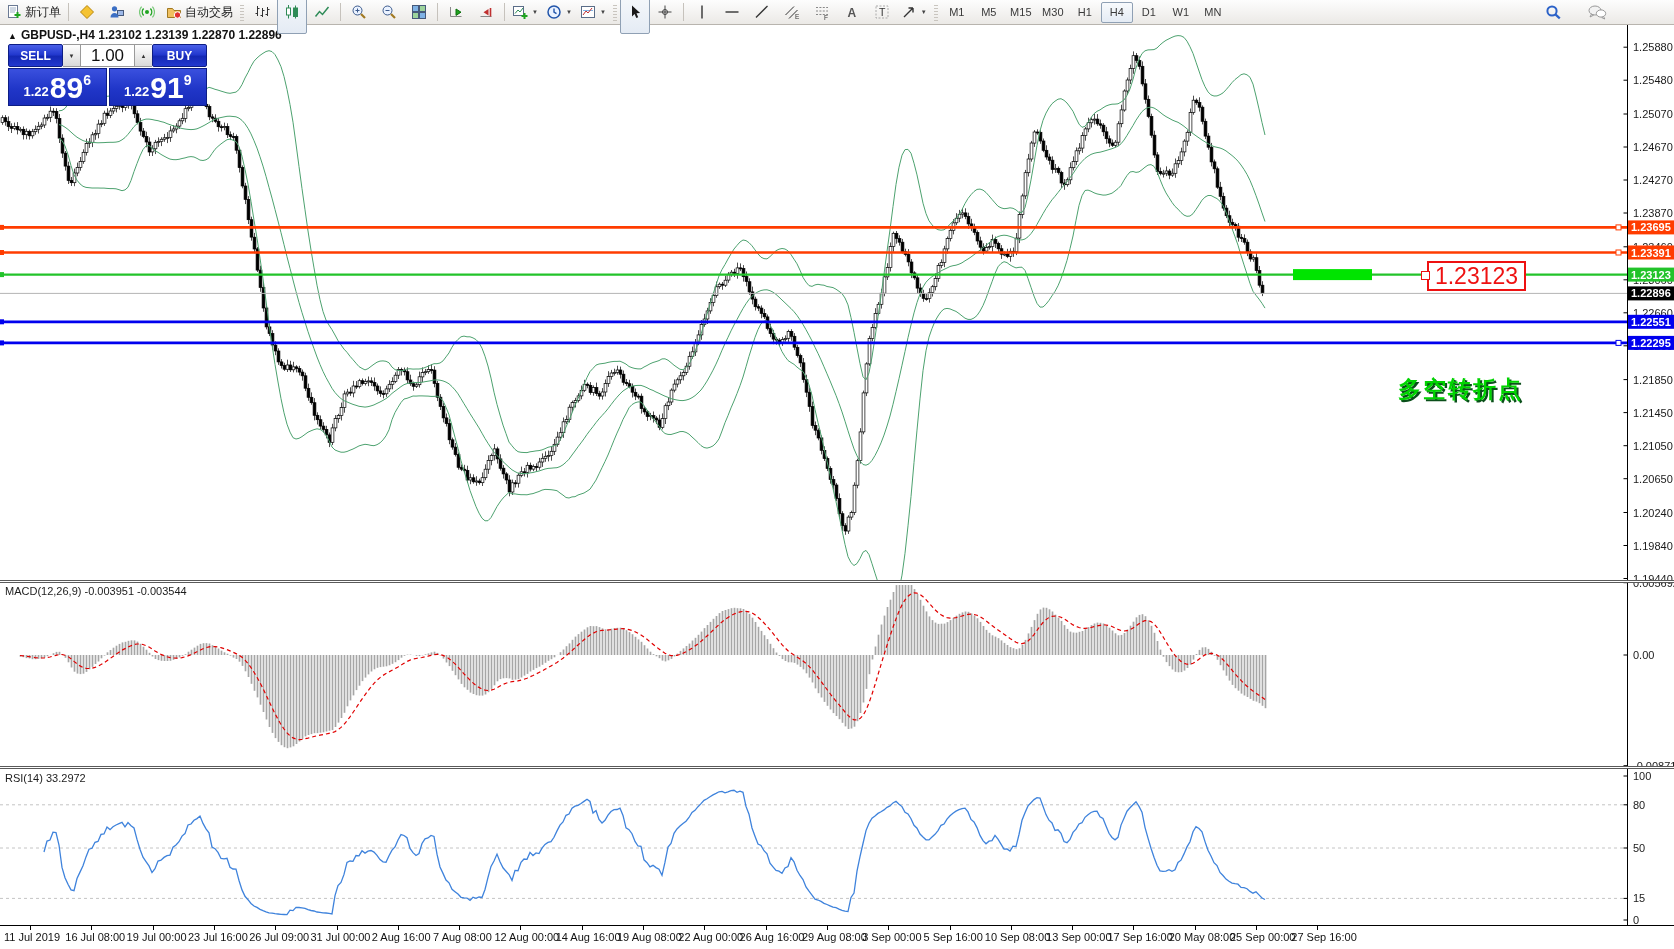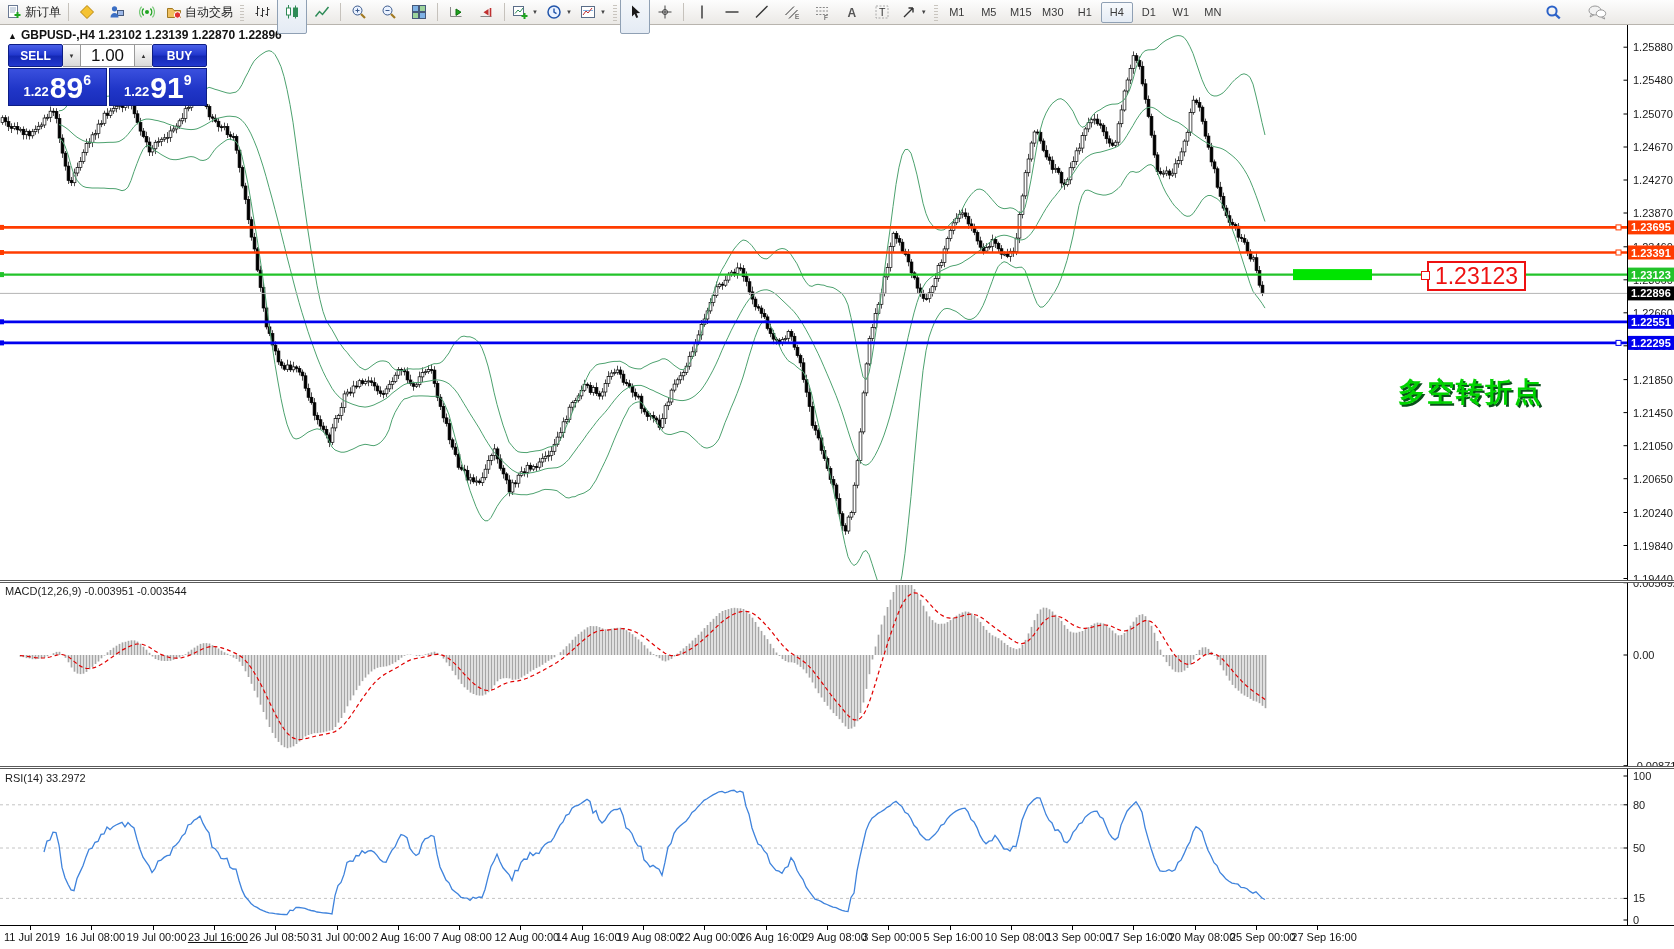--- a/index.html
+++ b/index.html
@@ -43,21 +43,21 @@
   .pricebox{flex:1;background:linear-gradient(#3a50de 0%,#2036c8 55%,#182cba 100%);border:1px solid #0d1d85;
       color:#fff;display:flex;align-items:flex-end;justify-content:center;padding-bottom:3px;box-sizing:border-box;}
   .p-small{font-size:13px;font-weight:bold;line-height:1.55;margin-right:1px;}
   .p-big{font-size:30px;font-weight:bold;line-height:0.92;}
   .p-sup{font-size:14px;font-weight:bold;align-self:flex-start;margin-top:3px;}
   
   .price-tag{position:absolute;left:1427px;top:261px;width:95px;height:26px;border:2px solid #ee1111;
       background:#fff;color:#ee1111;font-size:23px;line-height:26px;text-align:center;z-index:7;}
   .tag-anchor{position:absolute;left:1421px;top:271px;width:7px;height:7px;background:#fff;border:1px solid #ee1111;z-index:7;}
   
-  .annotation{position:absolute;left:1398px;top:374px;font-size:27px;font-weight:bold;color:#00d400;
+  .annotation{position:absolute;left:1398px;top:374px;font-size:23px;font-weight:bold;color:#00d400;
       letter-spacing:2px;text-shadow:2px 2px 0 #0a4f1a;z-index:5;white-space:nowrap;}
   
   .time-axis{position:absolute;left:0;top:925px;width:100%;height:24px;background:#fff;border-top:1px solid #000;z-index:4;}
   .time-axis .tlabel{position:absolute;top:5px;font-size:11px;color:#111;white-space:nowrap;}
   .time-axis .ttick{position:absolute;top:0;width:1px;height:4px;background:#000;}
 </style>
 </head>
 <body>
 
 <div class="toolbar">
@@ -1644,23 +1644,23 @@
   </svg>
 
 <div class="time-axis" id="time-axis">
     <div class="ttick" style="left: 30px;"></div>
     <span class="tlabel" style="left: 4px;">11 Jul 2019</span>
     <div class="ttick" style="left: 91.3px;"></div>
     <span class="tlabel" style="left: 65.3px;">16 Jul 08:00</span>
     <div class="ttick" style="left: 152.6px;"></div>
     <span class="tlabel" style="left: 126.6px;">19 Jul 00:00</span>
     <div class="ttick" style="left: 213.9px;"></div>
-    <span class="tlabel" style="left: 187.9px; text-decoration: underline;">23 Jul 16:00</span>
+    <span class="tlabel" style="left: 187.9px;">23 Jul 16:00</span>
     <div class="ttick" style="left: 275.2px;"></div>
-    <span class="tlabel" style="left: 249.2px;">26 Jul 08:50</span>
+    <span class="tlabel" style="left: 249.2px;">26 Jul 09:00</span>
     <div class="ttick" style="left: 336.5px;"></div>
     <span class="tlabel" style="left: 310.5px;">31 Jul 00:00</span>
     <div class="ttick" style="left: 397.8px;"></div>
     <span class="tlabel" style="left: 371.8px;">2 Aug 16:00</span>
     <div class="ttick" style="left: 459.1px;"></div>
     <span class="tlabel" style="left: 433.1px;">7 Aug 08:00</span>
     <div class="ttick" style="left: 520.4px;"></div>
     <span class="tlabel" style="left: 494.4px;">12 Aug 00:00</span>
     <div class="ttick" style="left: 581.7px;"></div>
     <span class="tlabel" style="left: 555.7px;">14 Aug 16:00</span>

